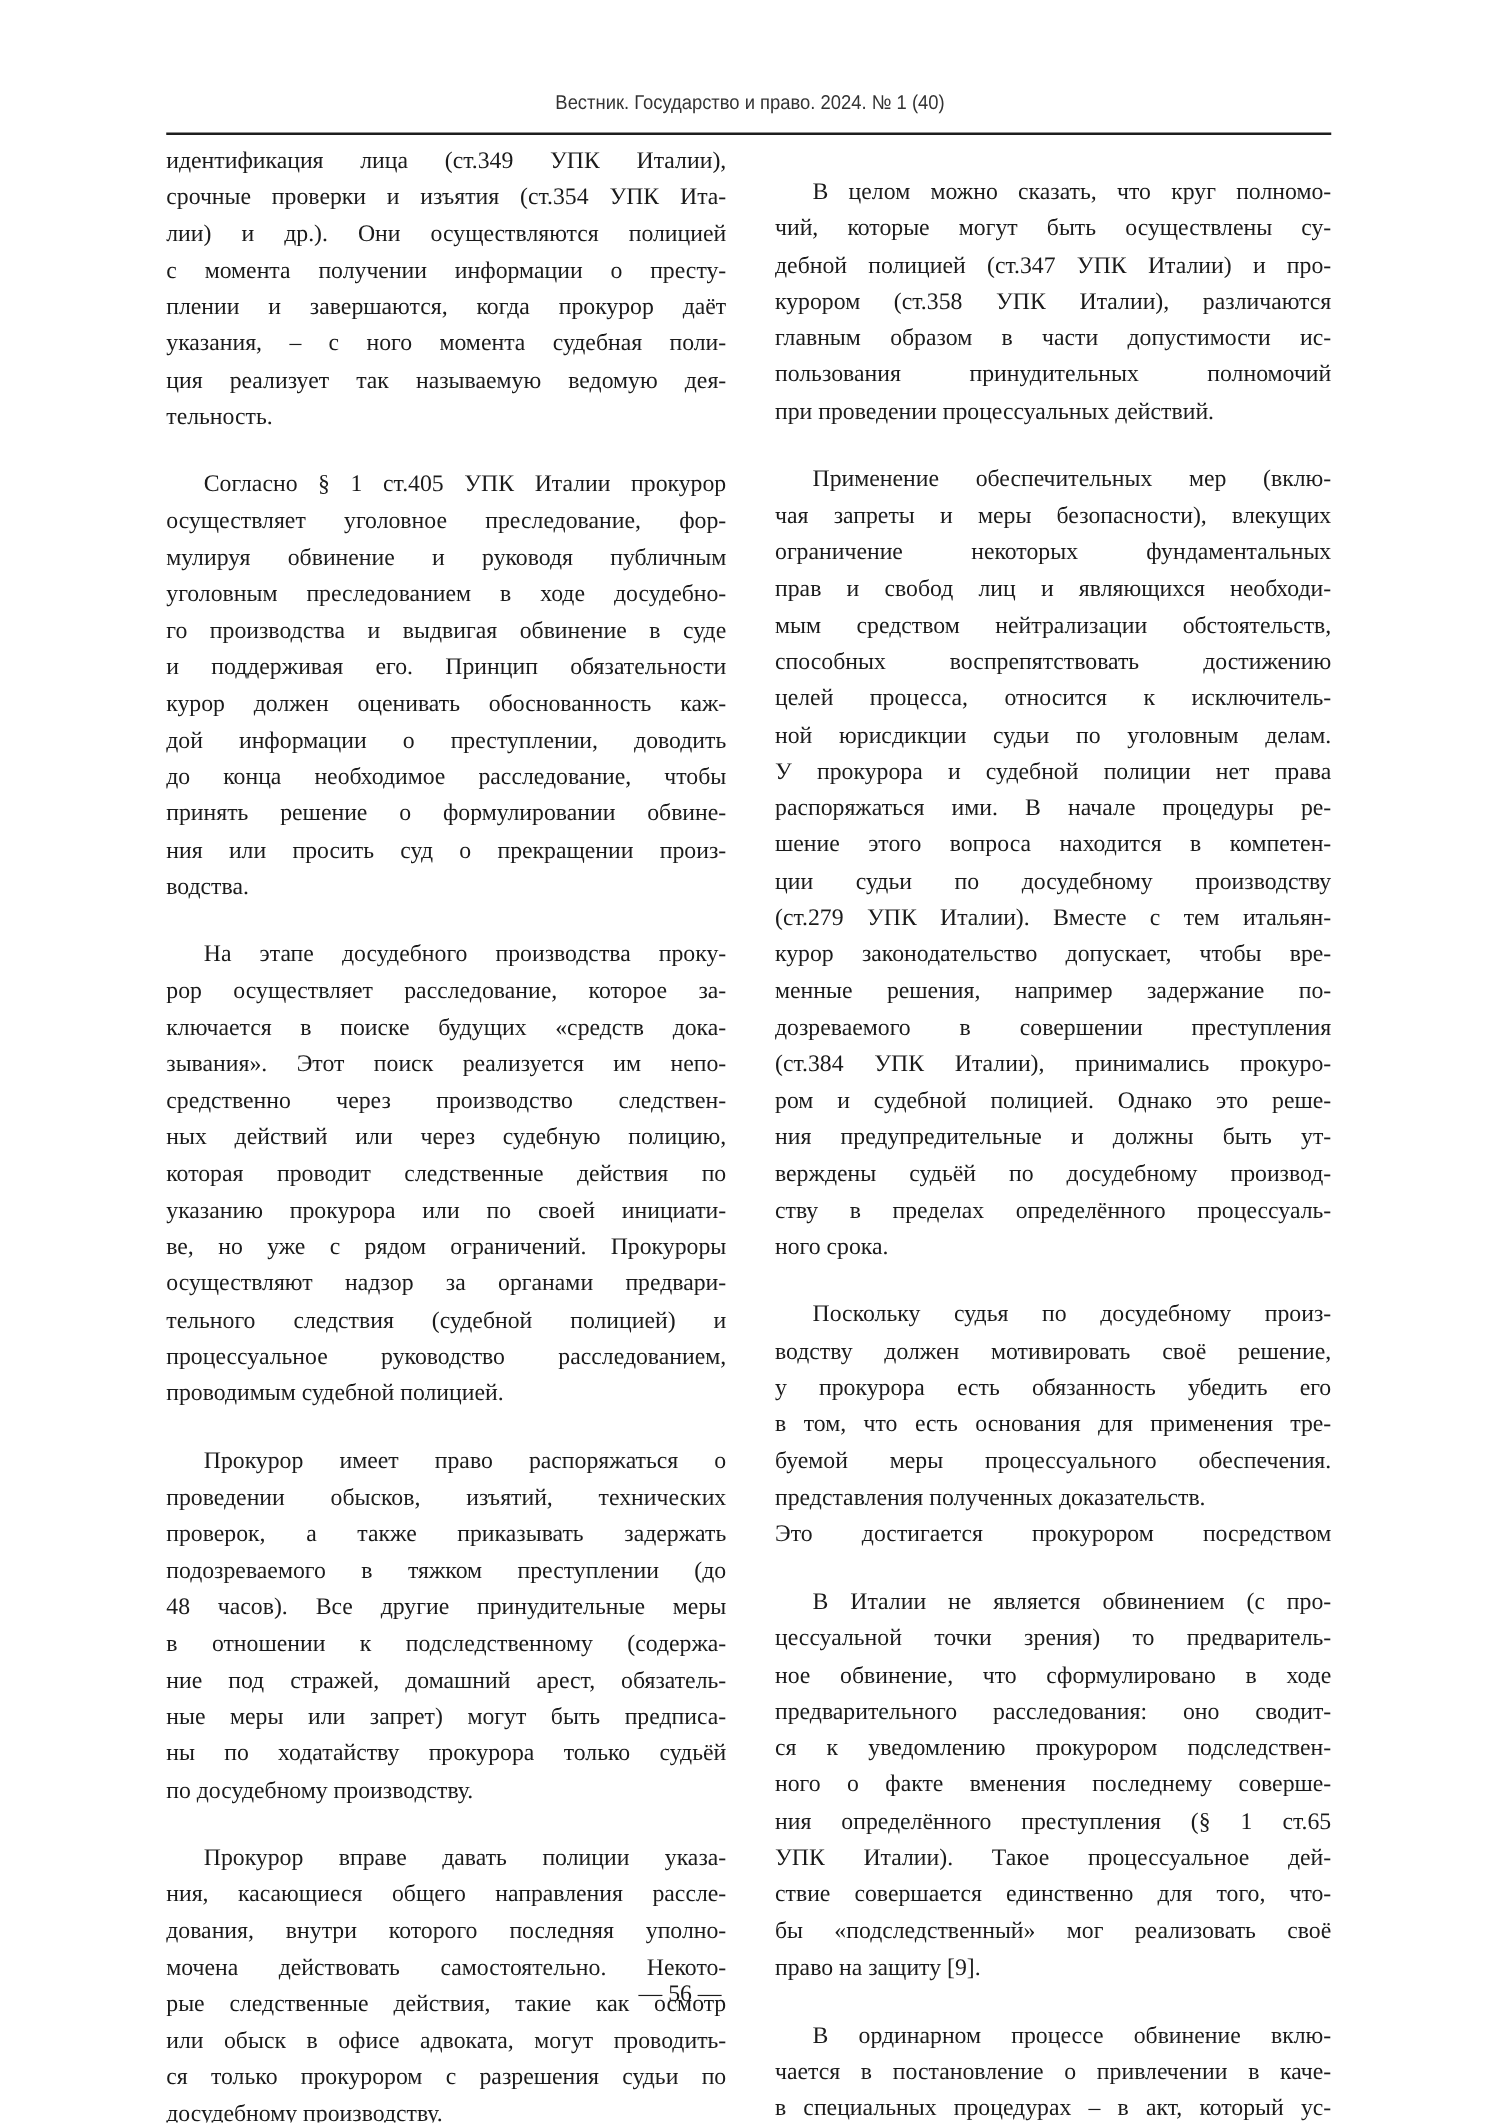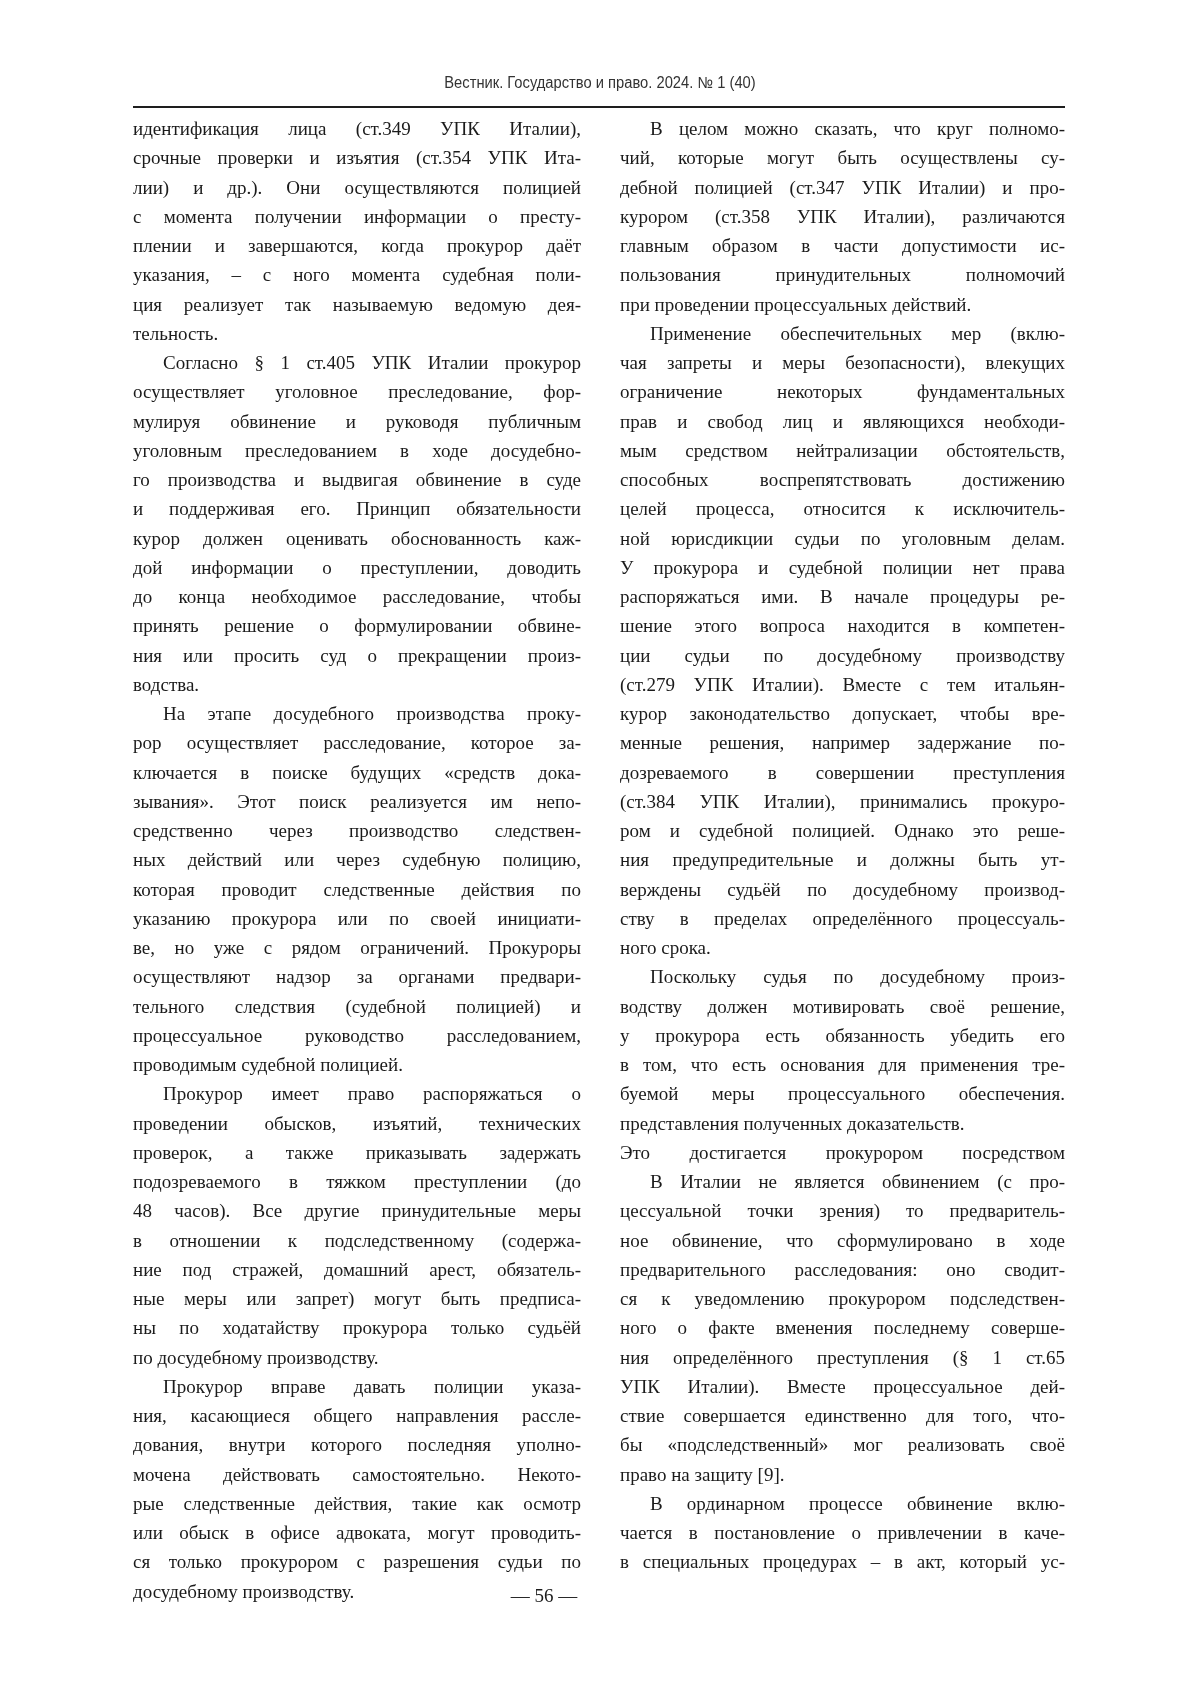--- a/index.html
+++ b/index.html
@@ -21,21 +21,21 @@
       font-size: 19px; color: #1b1b1b;
     }
     .col-left { left: 133px; width: 448px; }
     .col-right { left: 620px; width: 445px; }
     .ln {
       display: block; height: 29.25px; line-height: 29.25px;
       white-space: nowrap; overflow: visible;
       text-align: justify; text-align-last: justify;
     }
     .ln.last { text-align-last: left; }
-    .ln.ind { text-indent: 30px; }
+    .ln.ind { text-indent: 30px; margin-top: 25px; }
     .page-number {
       position: absolute; left: 0; width: 1088px; top: 1585px;
       text-align: center;
       font-family: "Liberation Serif", serif;
       font-size: 19px; color: #1b1b1b;
     }
   </style>
 </head>
 <body>
 
@@ -133,21 +133,21 @@
   <span class="ln">буемой меры процессуального обеспечения.</span>
   <span class="ln last">представления полученных доказательств.</span>
   <span class="ln">Это достигается прокурором посредством</span>
   <span class="ln ind">В Италии не является обвинением (с про-</span>
   <span class="ln">цессуальной точки зрения) то предваритель-</span>
   <span class="ln">ное обвинение, что сформулировано в ходе</span>
   <span class="ln">предварительного расследования: оно сводит-</span>
   <span class="ln">ся к уведомлению прокурором подследствен-</span>
   <span class="ln">ного о факте вменения последнему соверше-</span>
   <span class="ln">ния определённого преступления (§ 1 ст.65</span>
-  <span class="ln">УПК Италии). Вместе процессуальное дей-</span>
+  <span class="ln">УПК Италии). Такое процессуальное дей-</span>
   <span class="ln">ствие совершается единственно для того, что-</span>
   <span class="ln">бы «подследственный» мог реализовать своё</span>
   <span class="ln last">право на защиту [9].</span>
   <span class="ln ind">В ординарном процессе обвинение вклю-</span>
   <span class="ln">чается в постановление о привлечении в каче-</span>
   <span class="ln">в специальных процедурах – в акт, который ус-</span>
 </div>
 
 <div class="page-number">— 56 —</div>
 

